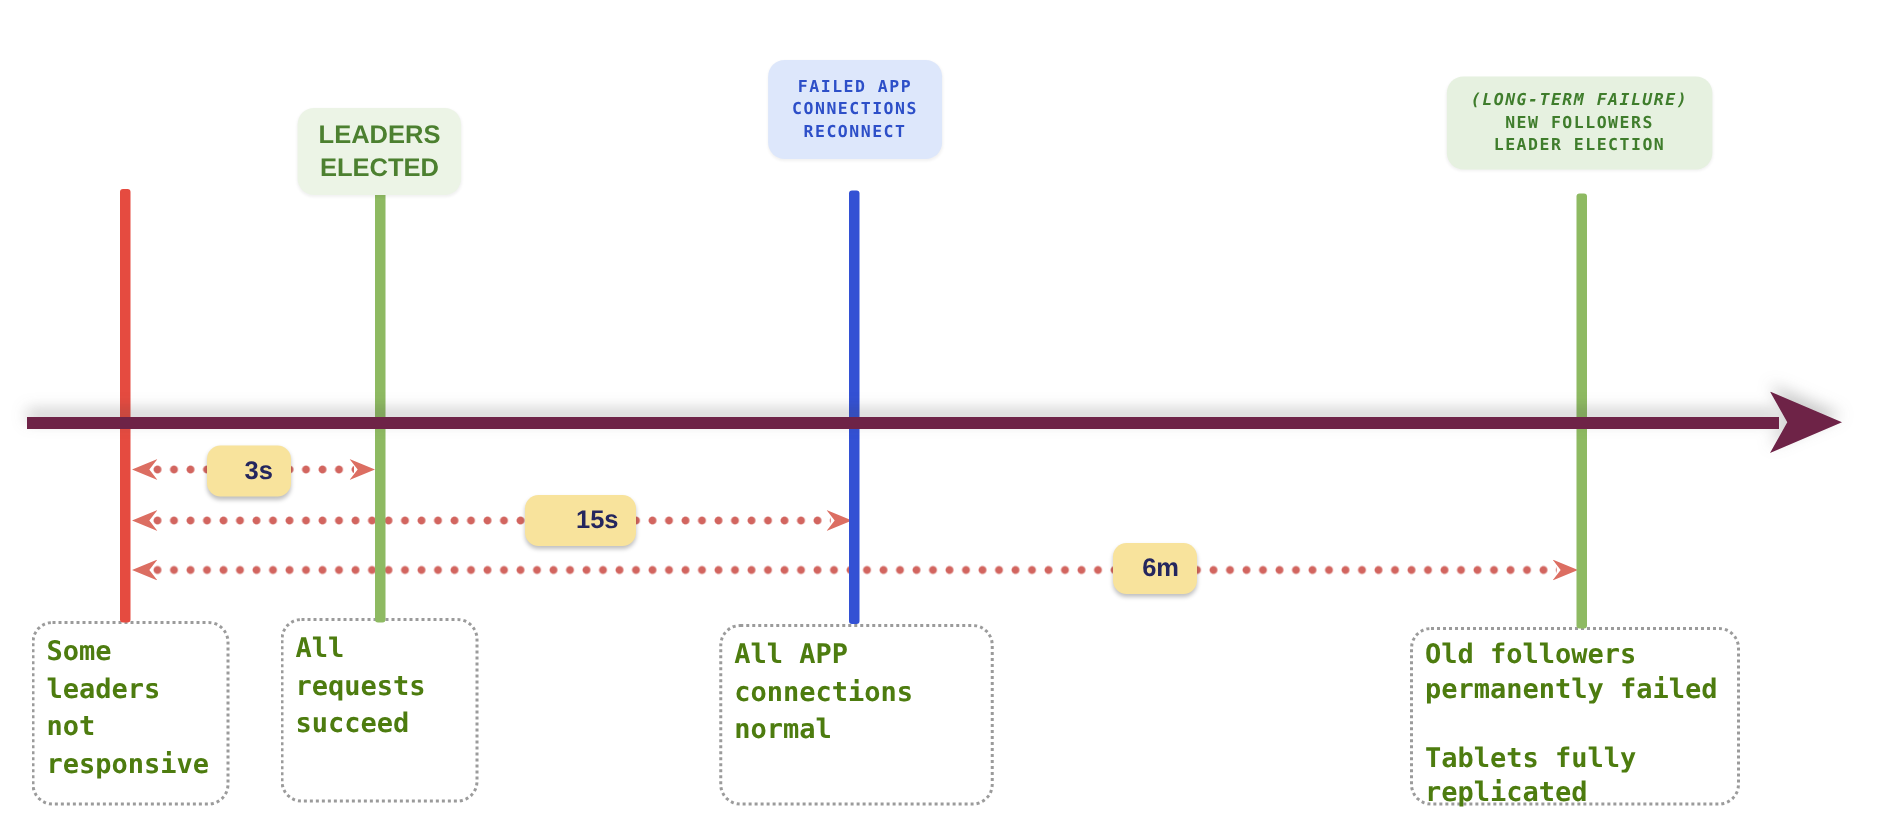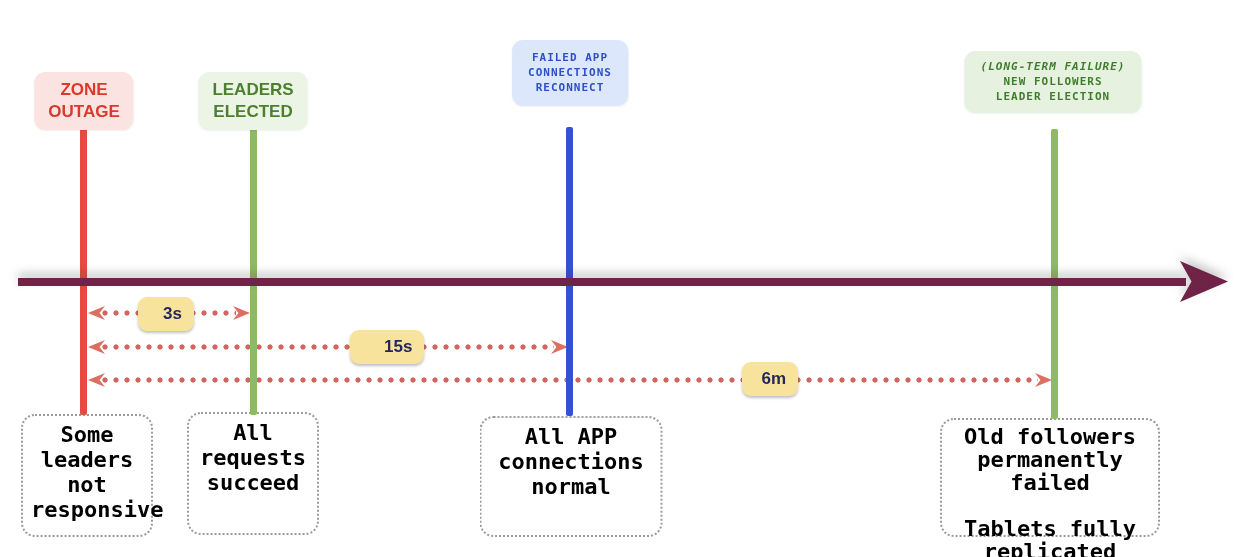--- a/index.html
+++ b/index.html
@@ -29,21 +29,21 @@
            letter-spacing:1px;padding:10px 16px;}
   .tl-zone{left:84px;top:72px;color:#d93a2b;background:#fbe3e1;}
   .tl-leaders{left:253px;top:72px;color:#4c8030;background:#ecf4e6;}
   .tl-failed{left:570px;top:40px;color:#2d4fc8;background:#dde7fb;}
   .tl-longterm{left:1053px;top:51px;color:#3f7d2c;background:#e6f1e0;padding:8px 16px;}
   .tl-italic{font-style:italic;}
 
   
   .detailbox{position:absolute;transform:translateX(-50%);box-sizing:border-box;
              border:2px dotted #9b9b9b;border-radius:14px;background:#fff;
-             font-weight:bold;font-size:22px;color:#000000;text-align:center;
+             font-weight:bold;font-size:18px;color:#4d7c0f;text-align:left;
              padding:6px 8px;z-index:10;}
   .lh25{line-height:25px;}
   .lh23{line-height:23px;}
   .db1{left:87px;top:414px;width:132px;height:123px;}
   .db2{left:253px;top:412px;width:132px;height:123px;}
   .db3{left:571px;top:416px;width:183px;height:121px;}
   .db4{left:1050px;top:418px;width:220px;height:119px;padding:5px 8px;}
 
   
   .duration{position:absolute;height:14px;z-index:5;}
@@ -90,22 +90,20 @@
   <div class="vline vl-red"></div>
   <div class="vline vl-green1"></div>
   <div class="vline vl-blue"></div>
   <div class="vline vl-green2"></div>
 
   <div class="axis-wrap">
     <div class="axis-bar"></div>
     <div class="axis-head"></div>
   </div>
 
-  <div class="toplabel tl-sans tl-zone pre">ZONE
-OUTAGE</div>
   <div class="toplabel tl-sans tl-leaders pre">LEADERS
 ELECTED</div>
   <div class="toplabel tl-mono tl-failed pre">FAILED APP
 CONNECTIONS
 RECONNECT</div>
   <div class="toplabel tl-mono tl-longterm">
     <div class="tl-italic">(LONG-TERM FAILURE)</div>
     <div class="pre">NEW FOLLOWERS
 LEADER ELECTION</div>
   </div>

